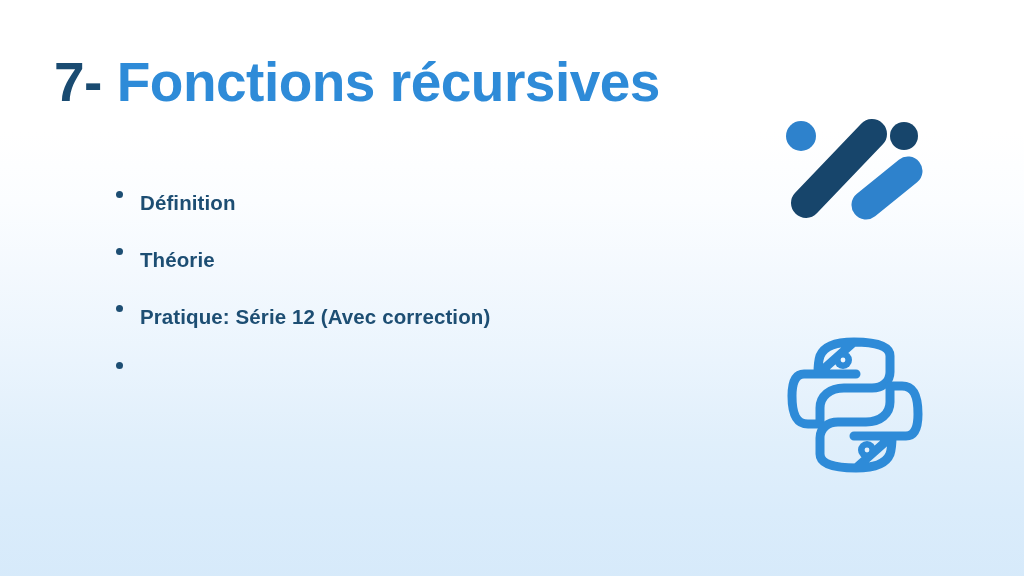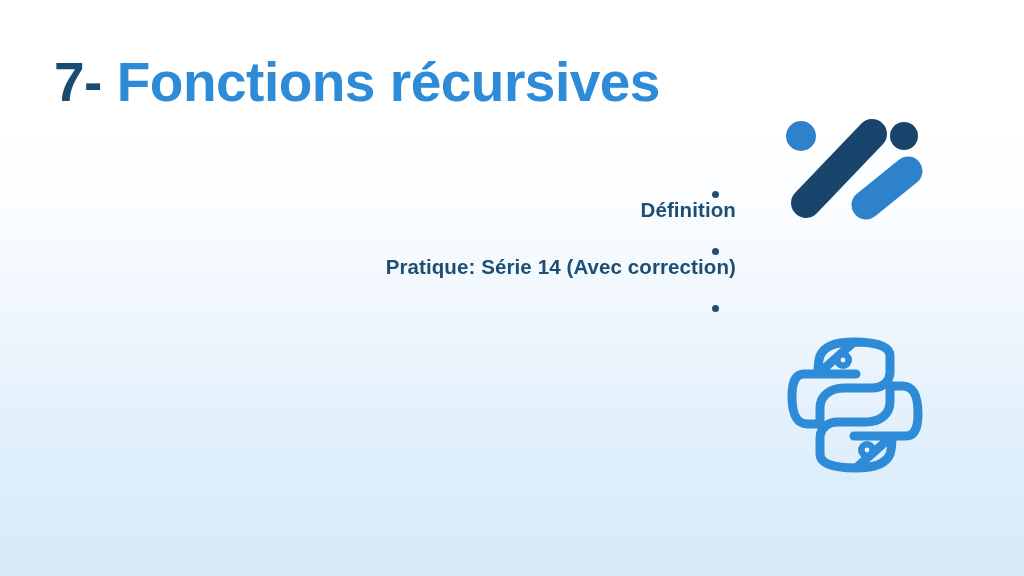--- a/index.html
+++ b/index.html
@@ -47,23 +47,22 @@
 
   
   .bullets {
     position: absolute;
     left: 116px;
     top: 163px;
     width: 620px;
   }
   .bullet-row {
     display: flex;
-    align-items: flex-end;
+    align-items: flex-start;
     height: 57px;
-    flex-direction: column;
   }
   .bullet-dot {
     width: 7px;
     height: 7px;
     border-radius: 50%;
     background: #1d4e73;
     flex: 0 0 auto;
     margin-right: 17px;
   }
   .bullet-label {
@@ -102,24 +101,28 @@
     <span class="main">Fonctions récursives</span>
   </div>
 
   <div class="bullets">
 
     <div class="bullet-row">
       <span class="bullet-dot"></span>
       <span class="bullet-label">Définition</span>
     </div>
 
+    <div class="bullet-row">
+      <span class="bullet-dot"></span>
+      <span class="bullet-label">Théorie</span>
+    </div>
 
     <div class="bullet-row">
       <span class="bullet-dot"></span>
-      <span class="bullet-label">Pratique: Série 14 (Avec correction)</span>
+      <span class="bullet-label">Pratique: Série 12 (Avec correction)</span>
     </div>
 
     <div class="bullet-row">
       <span class="bullet-dot"></span>
     </div>
 
   </div>
 
   <div class="brandmark">
     <svg viewBox="0 0 146 110" width="146" height="110" aria-hidden="true">

